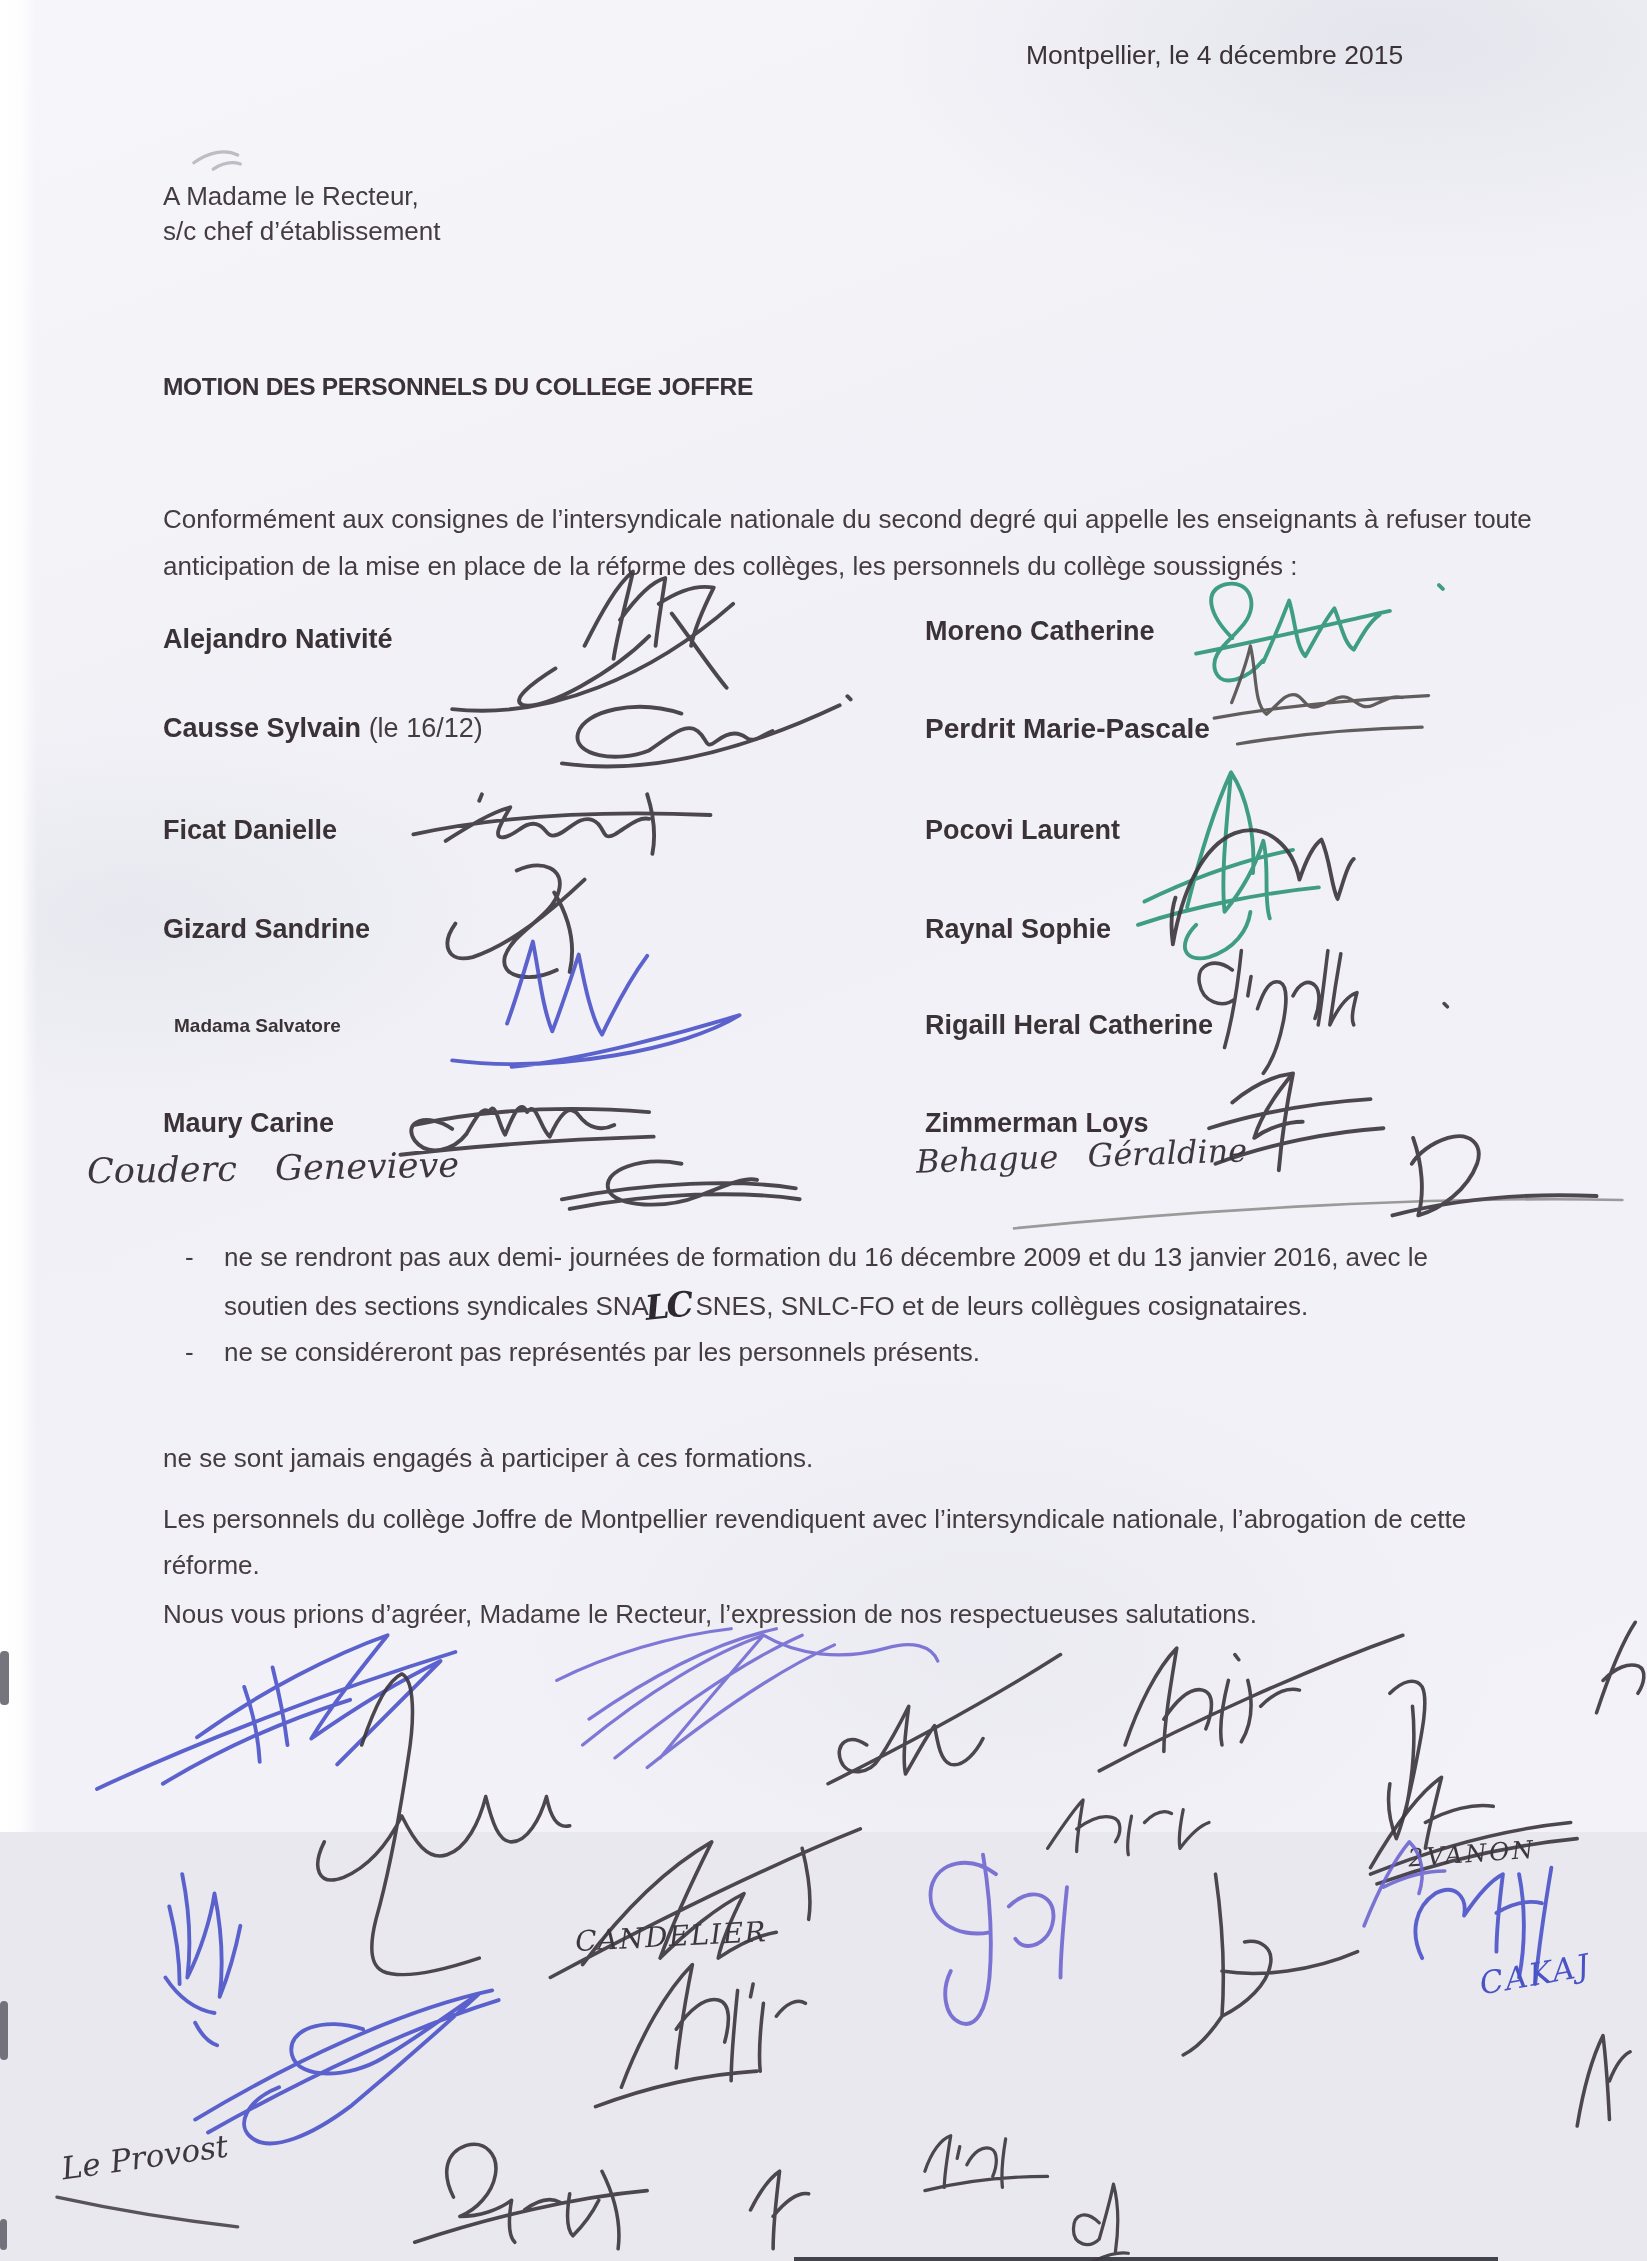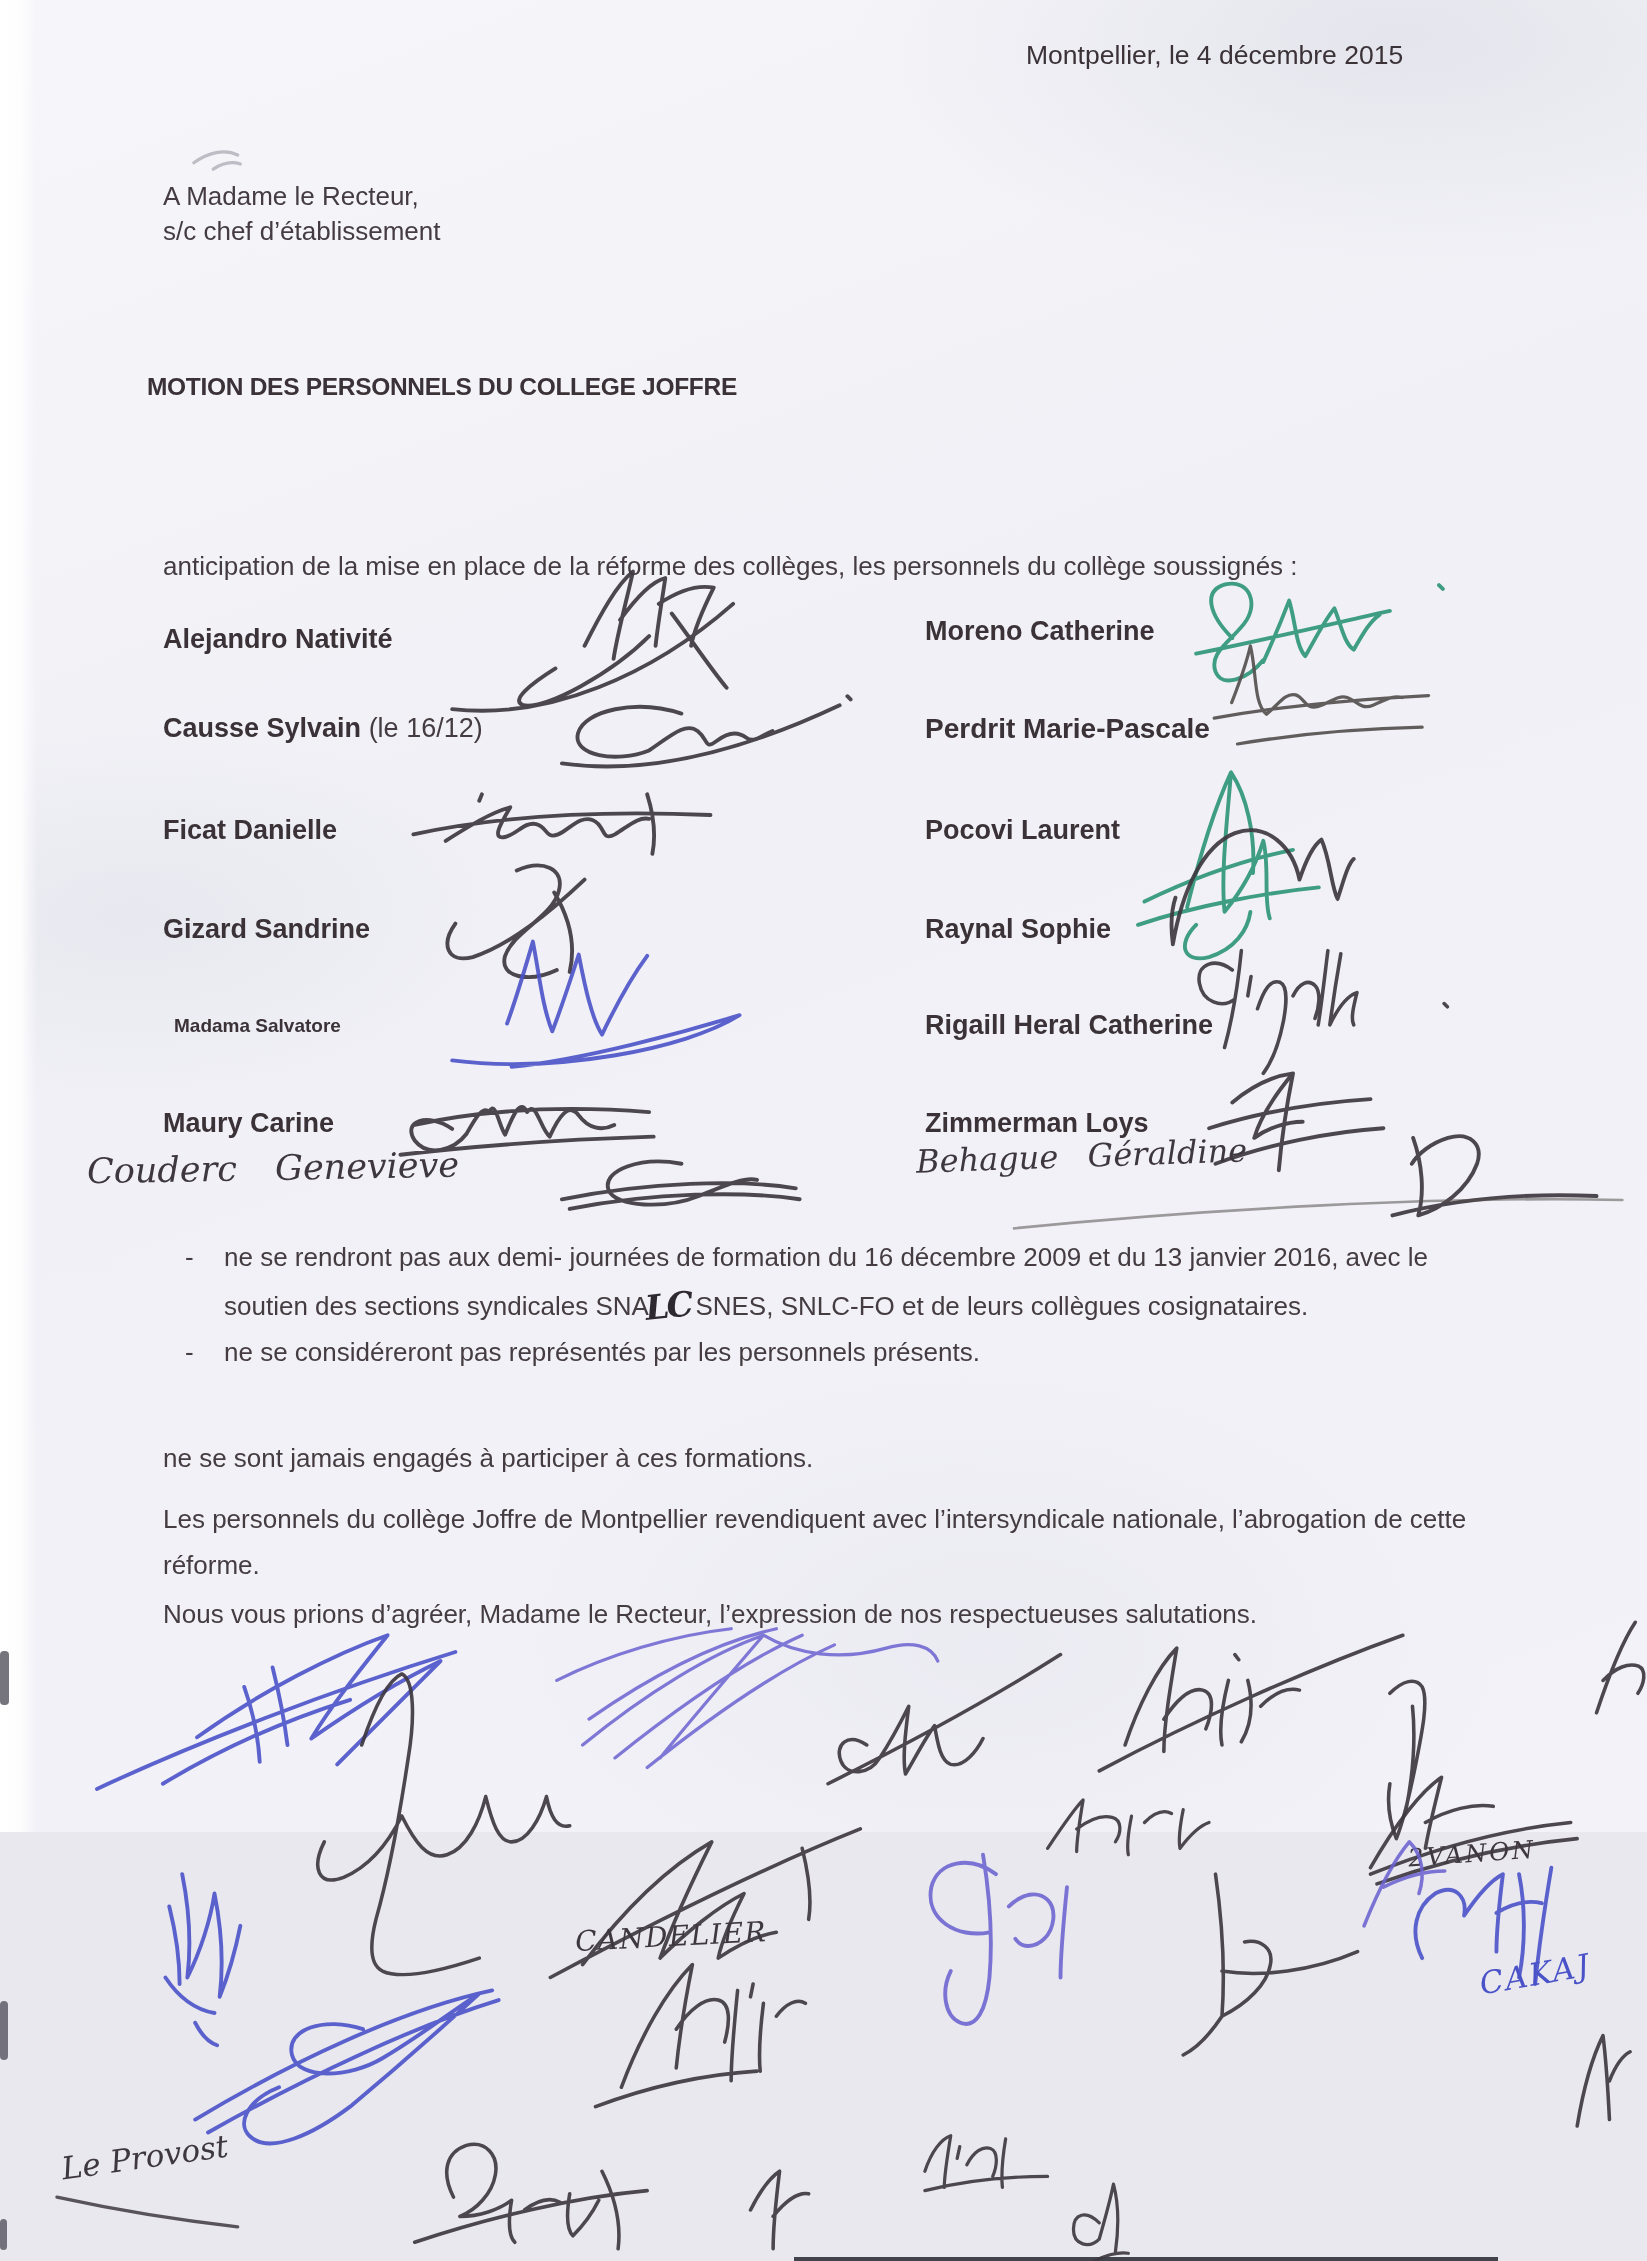--- a/index.html
+++ b/index.html
@@ -46,22 +46,23 @@
   <div class="edge-mark" style="left:0;top:1651px;width:9px;height:54px;"></div>
   <div class="edge-mark" style="left:0;top:2001px;width:7.8px;height:59px;"></div>
   <div class="edge-mark" style="left:0;top:2219px;width:6.5px;height:31px;"></div>
   <div class="edge-bottom" style="left:794px;top:2257px;width:704px;height:4.5px;"></div>
 
   <div class="abs date" style="left:1026px;top:40px;">Montpellier, le 4 décembre 2015</div>
 
   <div class="abs body-text" style="left:163px;top:173px;">A Madame le Recteur,</div>
   <div class="abs body-text" style="left:163px;top:208px;">s/c chef d’établissement</div>
 
-  <div class="abs title" style="left:147px;top:373px;">MOTION DES PERSONNELS DU COLLEGE JOFFRE</div>
+  <div class="abs title" style="left:163px;top:373px;">MOTION DES PERSONNELS DU COLLEGE JOFFRE</div>
 
+  <div class="abs body-text" style="left:163px;top:496px;">Conformément aux consignes de l’intersyndicale nationale du second degré qui appelle les enseignants à refuser toute</div>
   <div class="abs body-text" style="left:163px;top:543px;">anticipation de la mise en place de la réforme des collèges, les  personnels du collège soussignés :</div>
 
   <div class="abs body-text" style="left:163px;top:608px;font-size:27px;margin-top:8px;"><span class="bold">Alejandro Nativité</span><span></span></div>
   <div class="abs body-text" style="left:163px;top:705px;font-size:27px;"><span class="bold">Causse Sylvain</span><span> (le 16/12)</span></div>
   <div class="abs body-text" style="left:163px;top:807px;font-size:27px;"><span class="bold">Ficat Danielle</span><span></span></div>
   <div class="abs body-text" style="left:163px;top:906px;font-size:27px;"><span class="bold">Gizard Sandrine</span><span></span></div>
   <div class="abs body-text" style="left:174px;top:1002px;font-size:19px;"><span class="bold">Madama Salvatore</span><span></span></div>
   <div class="abs body-text" style="left:163px;top:1100px;font-size:27px;"><span class="bold">Maury Carine</span><span></span></div>
 
   <div class="abs body-text" style="left:925px;top:608px;font-size:27px;"><span class="bold">Moreno Catherine</span></div>

